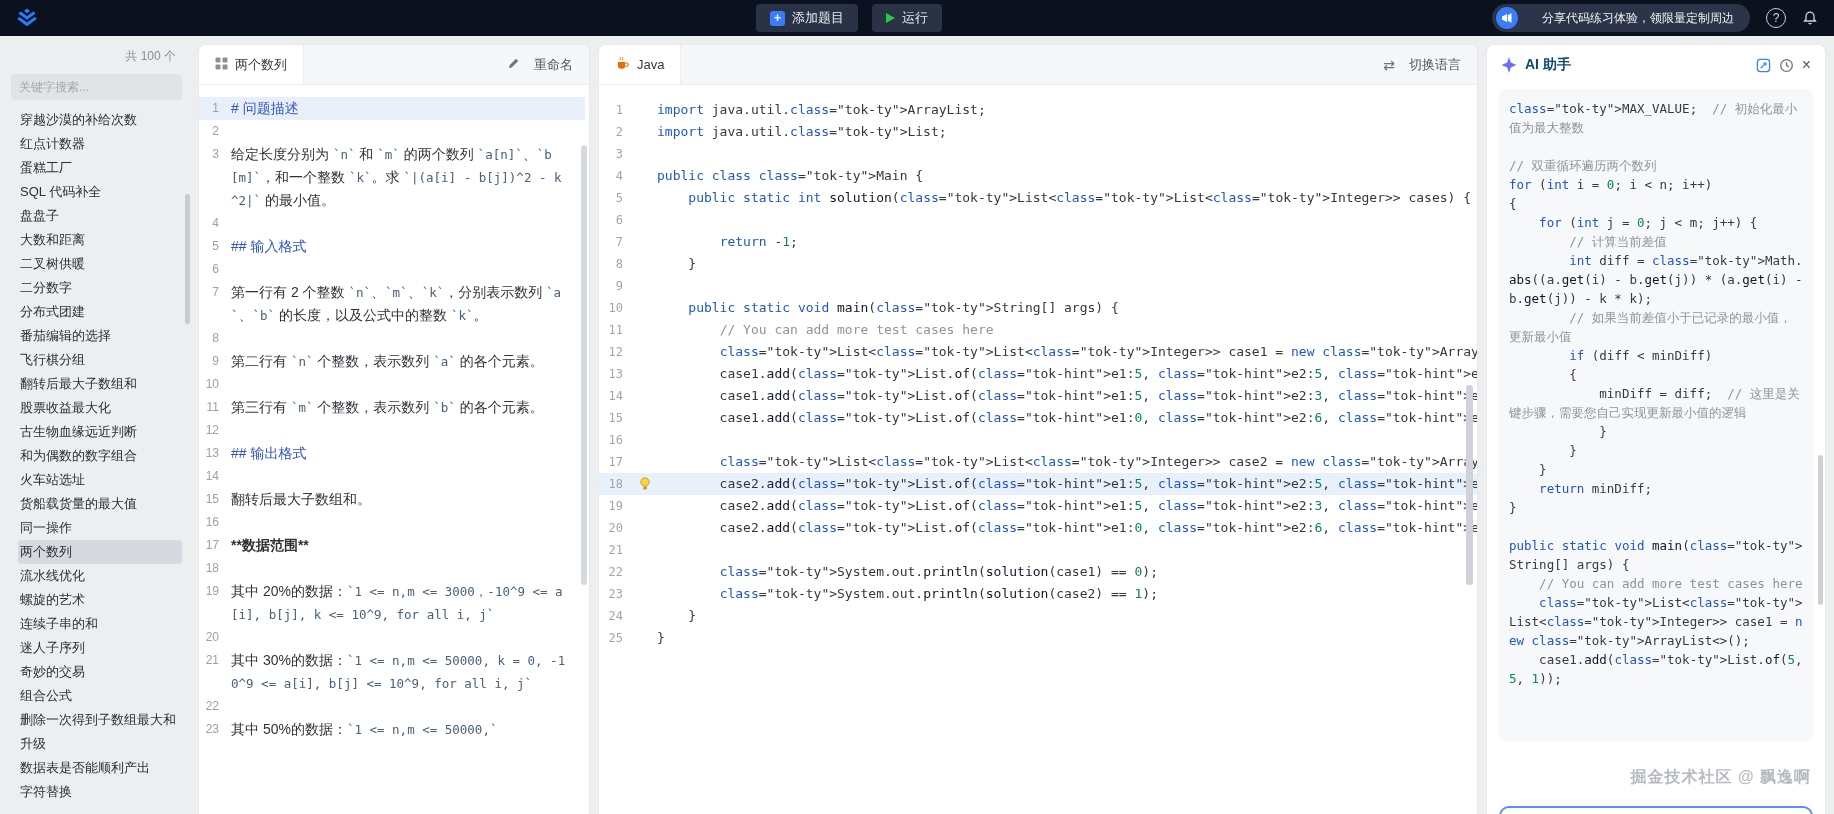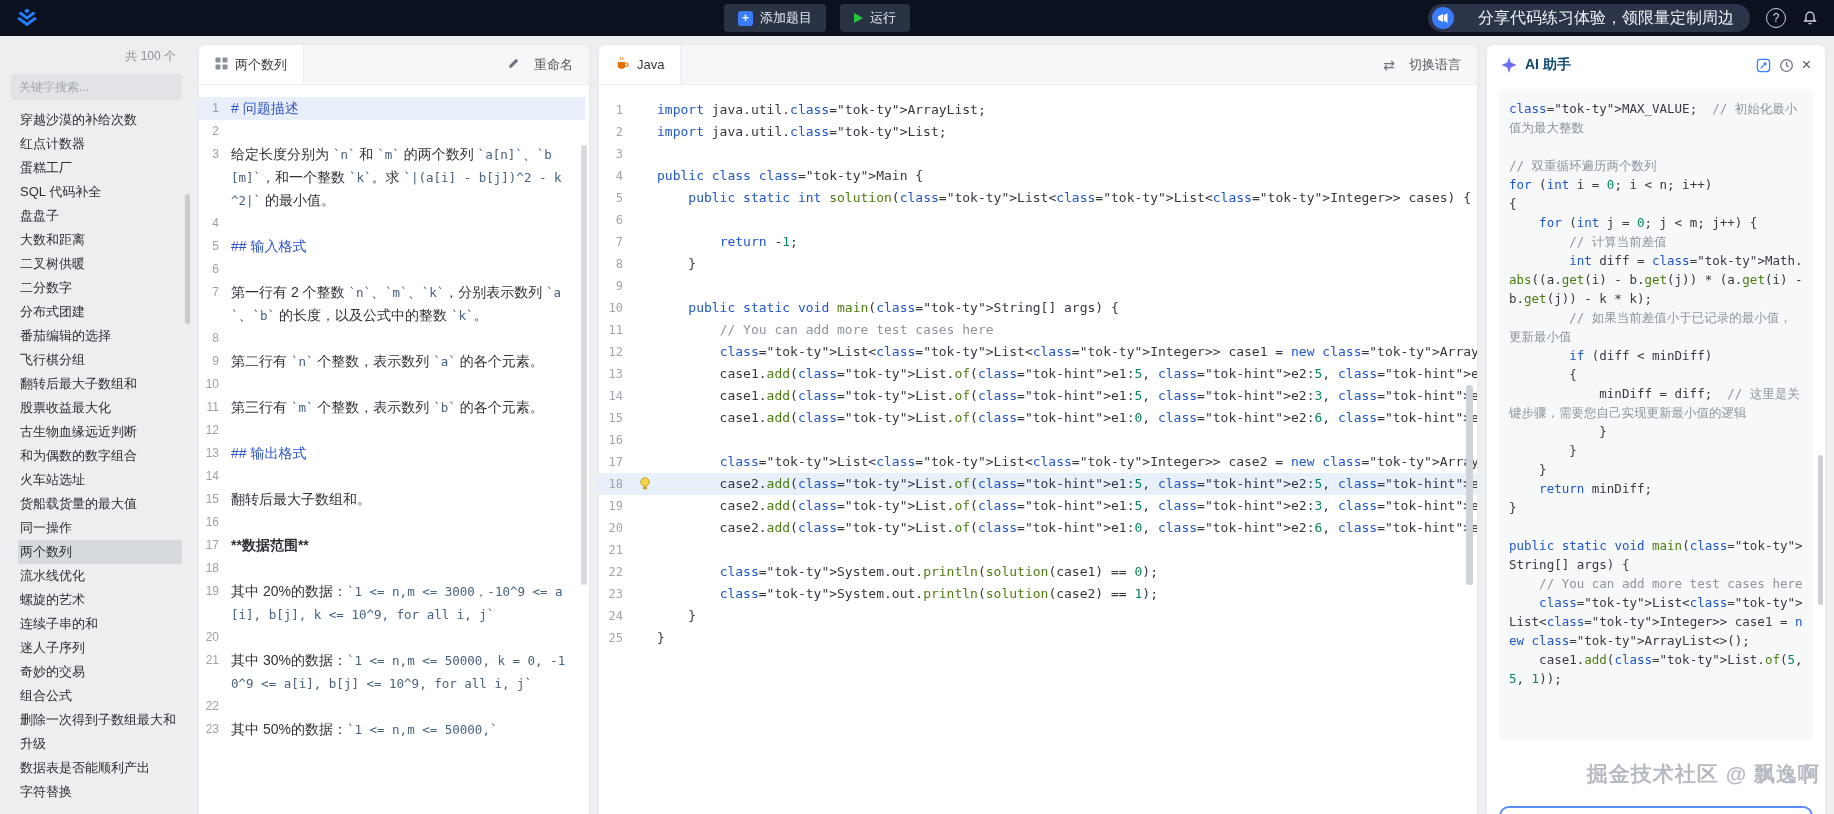--- a/index.html
+++ b/index.html
@@ -13,21 +13,21 @@
   .logo svg { display:block; }
   .tb-center { flex:1; display:flex; justify-content:center; gap:14px; }
   .tb-btn { display:flex; align-items:center; gap:7px; background:#2a3245; border:none; color:#e7eaf0;
             font-family:inherit; font-size:13px; padding:5px 14px; border-radius:4px; cursor:pointer; }
   .plus-ic { display:inline-flex; width:15px; height:15px; background:#3b7cfa; border-radius:3px;
              color:#fff; font-size:12px; font-weight:bold; align-items:center; justify-content:center; }
   .play-ic { width:0; height:0; border-left:9px solid #27c93f; border-top:5.5px solid transparent;
              border-bottom:5.5px solid transparent; display:inline-block; }
   .tb-right { display:flex; align-items:center; gap:16px; }
   .banner { display:flex; align-items:center; gap:24px; background:#2b3448; border-radius:999px;
-            padding:3px 16px 3px 4px; color:#f0f2f6; font-size:16px; cursor:pointer; }
+            padding:3px 16px 3px 4px; color:#f0f2f6; font-size:12px; cursor:pointer; }
   .banner-ic { width:22px; height:22px; border-radius:50%; background:#3b7cfa; display:inline-flex;
                align-items:center; justify-content:center; }
   .help { width:20px; height:20px; border:1.5px solid #c9d0db; border-radius:50%; color:#d5dae3;
           font-size:12px; display:inline-flex; align-items:center; justify-content:center; cursor:pointer; }
   .bell { display:inline-flex; cursor:pointer; }
 
   
   .main { display:flex; gap:8px; padding:8px 8px 0 0; height:778px; }
   .card { background:#fff; border:1px solid #e8eaed; border-bottom:none;
           border-radius:8px 8px 0 0; display:flex; flex-direction:column; overflow:hidden; }
@@ -75,36 +75,36 @@
   .code-body { flex:1; position:relative; padding-top:14px; overflow:hidden;
                font-family:"DejaVu Sans Mono", monospace; font-size:13px; color:#333740; }
   .code-row { display:flex; height:22px; line-height:22px; }
   .code-row.active { background:#e7f0fb; }
   .code-num { width:40px; flex:none; text-align:right; padding-right:16px; color:#a0a6ad; font-size:12px; }
   .code-gutter { width:18px; flex:none; display:flex; align-items:center; }
   .code-text { white-space:pre; }
   .code-thumb { right:4px; top:300px; width:7px; height:200px; background:#cfd3d7; }
 
   .tok-kw  { color:#1f56c9; }
-  .tok-fn  { color:#4d7c0f; }
+  .tok-fn  { color:#0f172a; }
   .tok-num { color:#098658; }
   .tok-cmt { color:#8d949e; }
 
   
   .ai-card { flex:1; }
   .ai-head { height:40px; display:flex; align-items:center; gap:8px; padding:0 14px; flex:none; }
   .ai-title { font-size:14px; font-weight:700; color:#0c4a6e; }
   .ai-head .spacer { flex:1; }
   .ai-head > span { display:inline-flex; align-items:center; cursor:pointer; }
   .ai-close { font-size:16px; color:#4b5563; }
   .ai-body { flex:1; position:relative; padding:4px 12px 0 12px; overflow:hidden; }
   .ai-code { background:#f6f8fa; border-radius:6px; padding:10px 10px; height:652px; overflow:hidden;
              font-family:"DejaVu Sans Mono", monospace; font-size:12.5px; line-height:19px;
              white-space:pre-wrap; word-break:break-all; color:#383a42; }
-  .watermark { position:absolute; right:5px; bottom:26px; font-size:21px; font-weight:700;
+  .watermark { position:absolute; right:14px; bottom:26px; font-size:16px; font-weight:700;
                color:#b6bac1; letter-spacing:1px; }
   .ai-input { position:absolute; left:12px; right:12px; bottom:-38px; height:46px;
               border:2px solid #5b8cff; border-radius:10px; background:#fff; }
   .ai-thumb { right:2px; top:370px; width:5px; height:150px; background:#cdd1d6; }
 </style>
 </head>
 <body>
 
 <div class="page">
 

